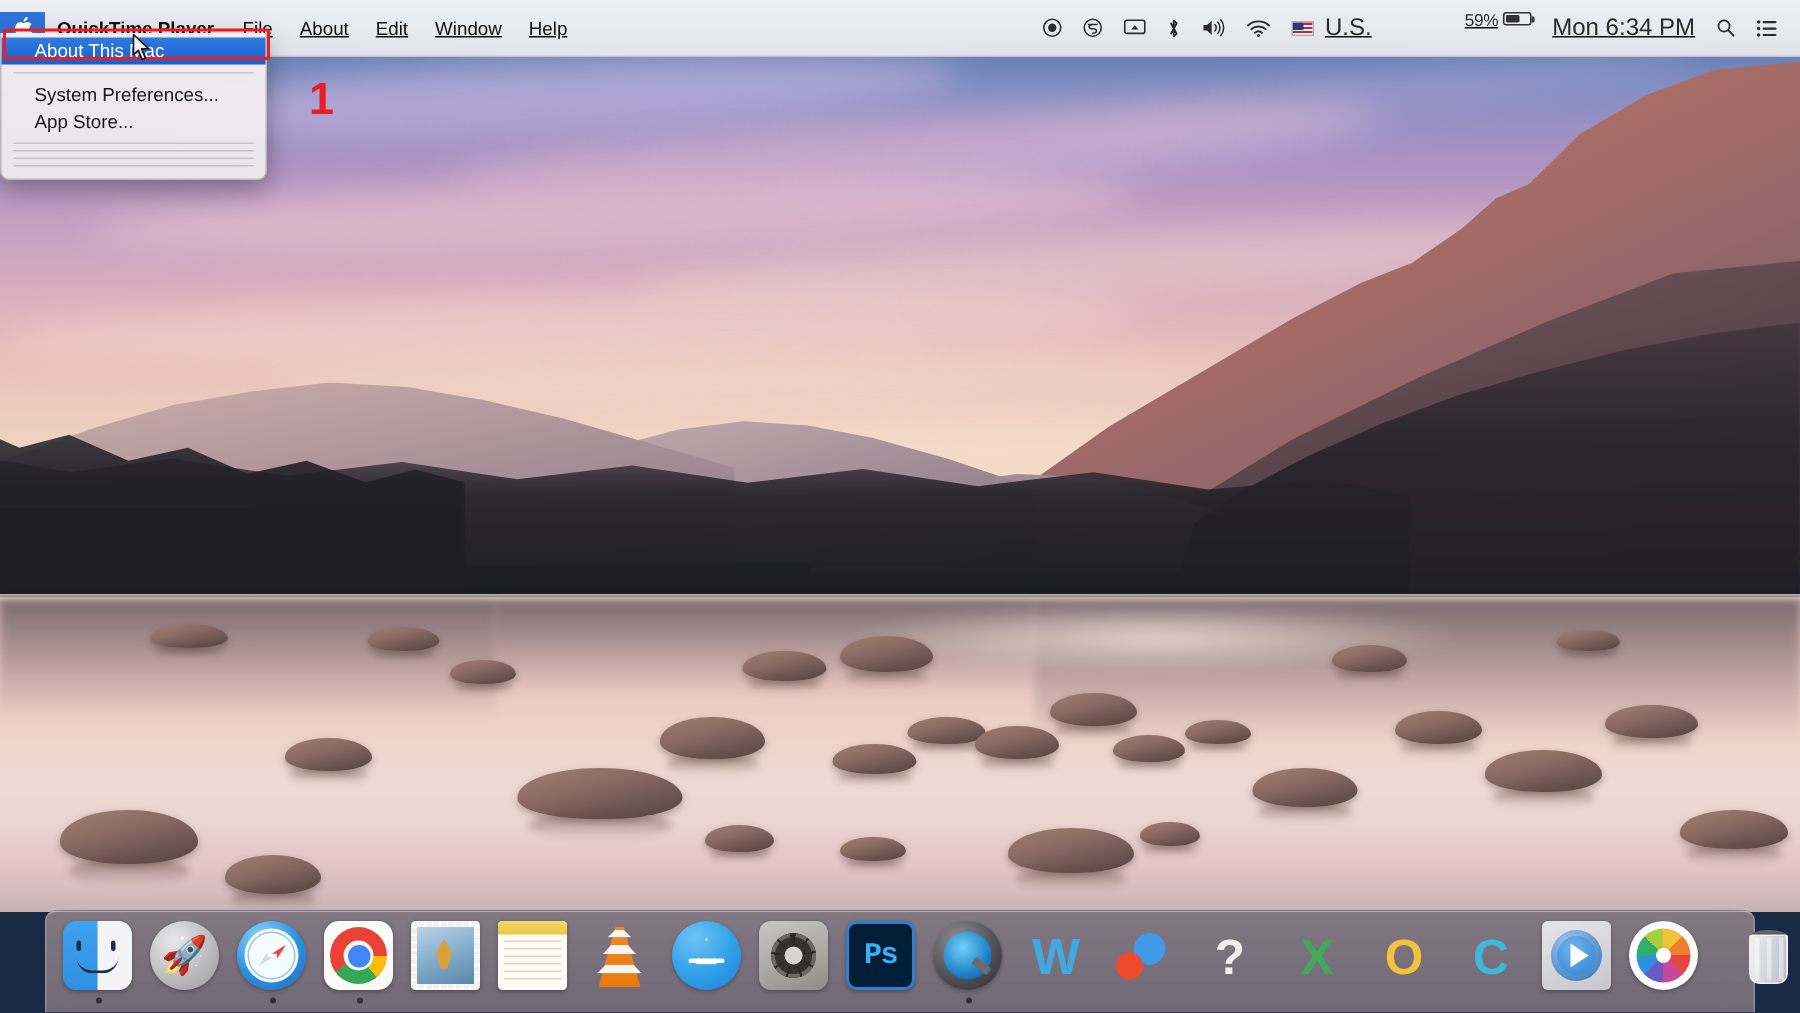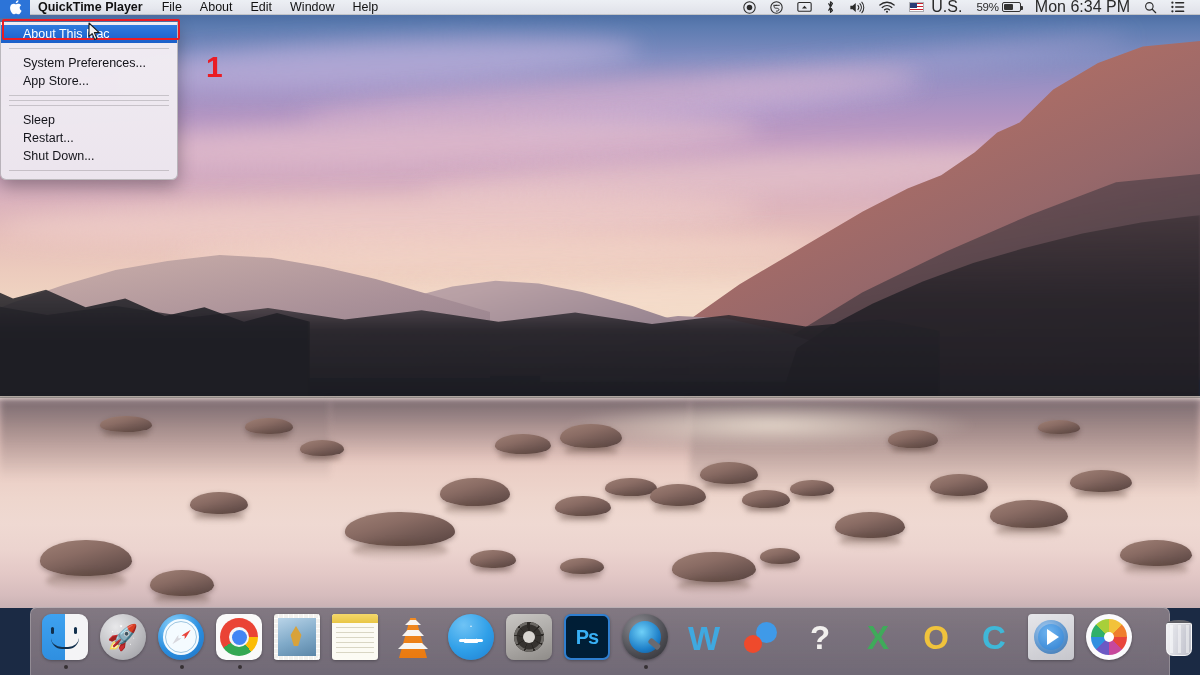--- a/index.html
+++ b/index.html
@@ -130,45 +130,46 @@
   }
   .rock::after {
     content:""; position:absolute; left:6%; top:86%; width:88%; height:55%;
     border-radius:50%;
     background:linear-gradient(180deg,rgba(98,74,62,.55),rgba(150,120,110,0));
     filter:blur(2.5px);
   }
 
   
   #menubar {
-    position:absolute; left:0; top:0; width:1200px; height:15px;
+    position:absolute; left:0; top:0; width:1200px; height:38px;
     background:linear-gradient(180deg,rgba(248,248,250,.94),rgba(233,233,238,.94));
     border-bottom:1px solid rgba(0,0,0,.18);
     display:flex; align-items:center;
     font-size:12.5px; color:#111; z-index:50;
     backdrop-filter:blur(8px);
+    text-decoration:underline;
   }
   .mb-apple {
     width:30px; height:22px; display:flex; align-items:center; justify-content:center;
     background:#2c74d8; color:#fff;
   }
   .mb-apple svg { width:13px; height:15px; fill:#fff; display:block; }
   .mb-item { padding:0 9px; height:22px; line-height:22px; white-space:nowrap; }
   .mb-app { font-weight:bold; padding:0 10px 0 8px; }
   .mb-right { margin-left:auto; display:flex; align-items:center; height:22px; padding-right:8px; }
   .mb-stat { padding:0 7px; height:22px; display:flex; align-items:center; color:#2a2a2a; }
   .mb-stat svg { display:block; }
   .mb-text { font-size:16px; }
 
   .flag { width:15px; height:10px; position:relative; border:.5px solid rgba(0,0,0,.25); overflow:hidden; display:inline-block; }
   .flag .stripes { position:absolute; inset:0;
     background:repeating-linear-gradient(180deg,#c8202e 0 1.45px,#fff 1.45px 2.9px); }
   .flag .canton { position:absolute; left:0; top:0; width:6.6px; height:5.4px; background:#2a3b75; }
 
-  .batt { display:flex; align-items:center; gap:3px; }
+  .batt { display:flex; align-items:flex-start; gap:3px;margin-left:48px; }
   .batt-pct { font-size:11.5px; letter-spacing:-.2px; }
   .batt-body { width:19px; height:9.5px; border:1.2px solid #333; border-radius:2px; position:relative; }
   .batt-body::after { content:""; position:absolute; right:-3.6px; top:2.4px; width:2.4px; height:4.4px; background:#333; border-radius:0 1px 1px 0; }
   .batt-fill { position:absolute; left:1px; top:1px; bottom:1px; width:9px; background:#333; border-radius:1px; }
 
   
   #applemenu {
     position:absolute; left:0; top:22px; width:178px;
     background:linear-gradient(180deg,rgba(243,238,243,.975),rgba(236,230,238,.975));
     border:1px solid rgba(0,0,0,.22);
@@ -403,31 +404,20 @@
   </div>
 
   <div class="mi-sep"></div>
 
 
   <div class="mi-sep"></div>
 
 
   <div class="mi-sep"></div>
 
-  <div class="mi-group">
-    <div class="mi">
-      <span class="lbl">Sleep</span>
-    </div>
-    <div class="mi">
-      <span class="lbl">Restart...</span>
-    </div>
-    <div class="mi">
-      <span class="lbl">Shut Down...</span>
-    </div>
-  </div>
 
   <div class="mi-sep"></div>
 
 </div>
 
 <div id="hl-box"></div>
 <div id="step1">1</div>
 <div id="cursor">
   <svg width="13" height="19" viewBox="0 0 13 19">
     <path d="M1 1l10.2 9.6H6.4l2.5 6-2.2 1-2.5-6L1 14.4z" fill="#f2f2f2" stroke="#1a1a1a" stroke-width="1.1" stroke-linejoin="round"></path>
@@ -539,21 +529,21 @@
           background:conic-gradient(#2b2825 0 6deg,transparent 6deg 39deg,#2b2825 39deg 45deg,transparent 45deg 78deg,#2b2825 78deg 84deg,transparent 84deg 117deg,#2b2825 117deg 123deg,transparent 123deg 156deg,#2b2825 156deg 162deg,transparent 162deg 195deg,#2b2825 195deg 201deg,transparent 201deg 234deg,#2b2825 234deg 240deg,transparent 240deg 273deg,#2b2825 273deg 279deg,transparent 279deg 312deg,#2b2825 312deg 318deg,transparent 318deg 351deg,#2b2825 351deg 360deg);"></div>
         <div style="position:absolute;left:17px;top:17px;width:12px;height:12px;border-radius:50%;background:#d8d5d1;"></div>
       </div>
         </div>
       <div class="dot off"></div>
     </div>
 
     <div class="dock-item">
       <div class="icon">
           <div class="sq" style="border-radius:7px;background:#001e36;border:2.4px solid #2f7fd0;">
-        <div class="glyph" style="font-size:20px;color:#38b0f5;letter-spacing:-1px;">Ps</div>
+        <div class="glyph" style="font-size:20px;color:#38b0f5;letter-spacing:-1px;font-family:Liberation Mono, monospace;">Ps</div>
       </div>
         </div>
       <div class="dot off"></div>
     </div>
 
     <div class="dock-item">
       <div class="icon">
           <div class="circ" style="background:radial-gradient(circle at 36% 28%,#8d8d93,#4a4a50 62%,#2b2b30);">
         <div style="position:absolute;left:7px;top:7px;width:32px;height:32px;border-radius:50%;background:radial-gradient(circle at 40% 34%,#6fd0f8,#1e7fc8 62%,#0d4f8c);"></div>
         <div style="position:absolute;left:26px;top:27px;width:13px;height:5.5px;background:#6a6a70;border-radius:2px;transform:rotate(40deg);"></div>

